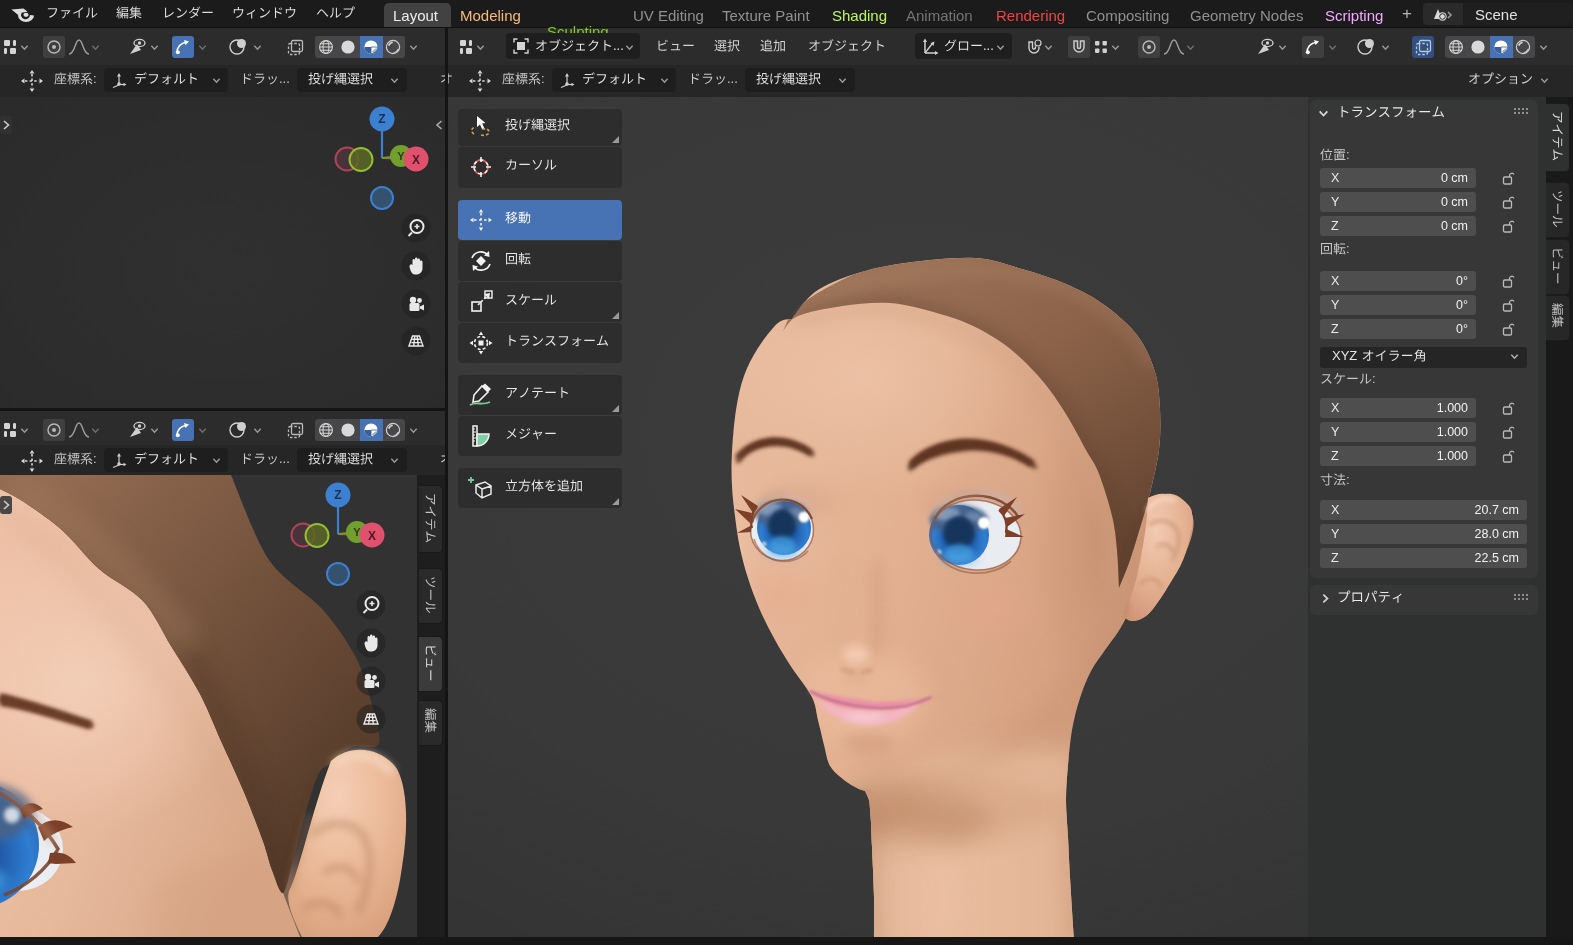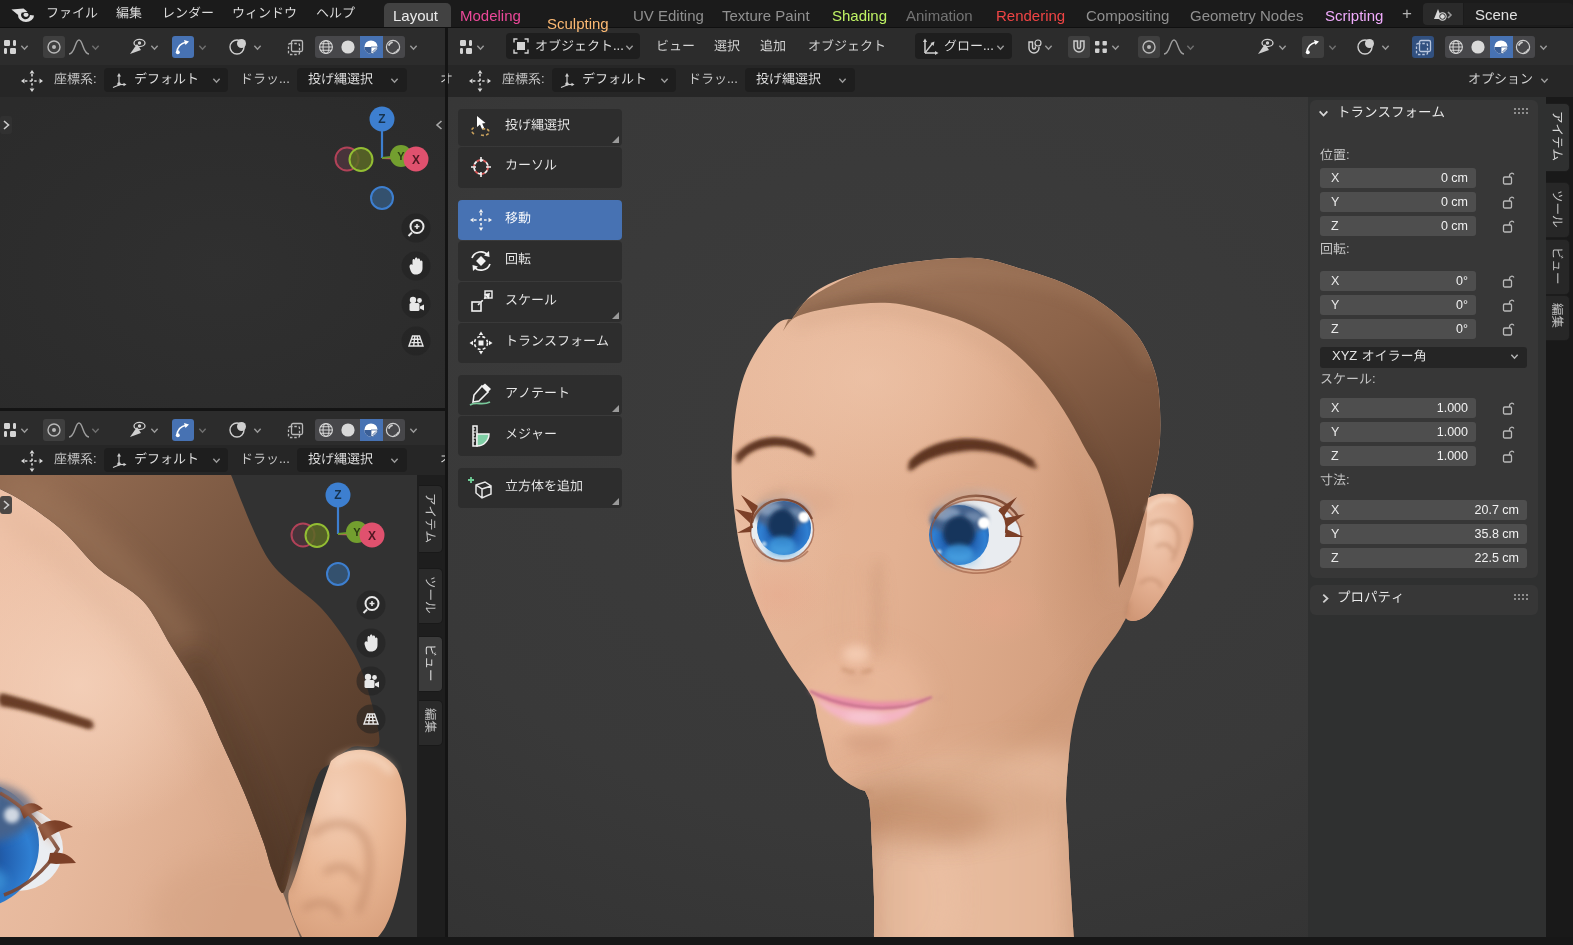--- a/index.html
+++ b/index.html
@@ -142,22 +142,22 @@
     <g transform="translate(0.0,0)">
       <g transform="translate(0,10.4) scale(0.013000)" fill="#dcdcdc">
         <use href="#u30d8" x="0"></use>
         <use href="#u30eb" x="1000"></use>
         <use href="#u30d7" x="2000"></use>
       </g>
     </g>
   </svg>
 <div class="abs" style="left:384px;top:3px;width:67px;height:24px;background:#424242;border-radius:5px 5px 0 0"></div>
 <div class="lat" style="left:393px;top:7px;color:#ececec">Layout</div>
-<div class="lat" style="left:460px;top:7px;color:#ec4899">Modeling</div>
-<div class="lat" style="left:547px;top:15px;color:#fdba74">Sculpting</div>
+<div class="lat" style="left:460px;top:7px;color:#fdba74">Modeling</div>
+<div class="lat" style="left:547px;top:23px;color:#84cc16">Sculpting</div>
 <div class="lat" style="left:633px;top:7px;color:#909090">UV Editing</div>
 <div class="lat" style="left:722px;top:7px;color:#909090">Texture Paint</div>
 <div class="lat" style="left:832px;top:7px;color:#bef264">Shading</div>
 <div class="lat" style="left:906px;top:7px;color:#737373">Animation</div>
 <div class="lat" style="left:996px;top:7px;color:#ef4444">Rendering</div>
 <div class="lat" style="left:1086px;top:7px;color:#909090">Compositing</div>
 <div class="lat" style="left:1190px;top:7px;color:#909090">Geometry Nodes</div>
 <div class="lat" style="left:1325px;top:7px;color:#f0abfc">Scripting</div>
 <div class="lat" style="left:1402px;top:4px;color:#b4b4b4;font-size:17px">+</div>
 <div class="abs" style="left:1423px;top:3px;width:40px;height:22px;background:#2a2a2a;border-radius:4px 0 0 4px"></div>
@@ -1382,21 +1382,21 @@
         <use href="#u6cd5" x="1000"></use>
       </g>
     </g>
     <text x="26.0" y="10.4" font-size="13px" fill="#c6c6c6" font-family="Liberation Sans, sans-serif">:</text>
   </svg>
 <div class="abs" style="left:1320px;top:500px;width:207px;height:20px;background:#4e4e4e;border-radius:3px"></div>
 <div class="lat" style="left:1331px;top:503px;color:#e9e9e9;font-size:12.5px">X</div>
 <div class="lat" style="right:54px;left:auto;top:503px;color:#f1f1f1;font-size:12.5px;position:absolute">20.7 cm</div>
 <div class="abs" style="left:1320px;top:524px;width:207px;height:20px;background:#4e4e4e;border-radius:3px"></div>
 <div class="lat" style="left:1331px;top:527px;color:#e9e9e9;font-size:12.5px">Y</div>
-<div class="lat" style="right:54px;left:auto;top:527px;color:#f1f1f1;font-size:12.5px;position:absolute">35.8 cm</div>
+<div class="lat" style="right:54px;left:auto;top:527px;color:#f1f1f1;font-size:12.5px;position:absolute">28.0 cm</div>
 <div class="abs" style="left:1320px;top:548px;width:207px;height:20px;background:#4e4e4e;border-radius:3px"></div>
 <div class="lat" style="left:1331px;top:551px;color:#e9e9e9;font-size:12.5px">Z</div>
 <div class="lat" style="right:54px;left:auto;top:551px;color:#f1f1f1;font-size:12.5px;position:absolute">22.5 cm</div>
 <svg class="abs" style="left:1320px;top:593px" width="11" height="11" viewBox="0 0 10 10">
     <path d="M3,1.5 L6.8,5 L3,8.5" fill="none" stroke="#d0d0d0" stroke-width="1.6"></path>
   </svg>
 <svg class="jp " style="left:1337px;top:591px" width="68" height="16" viewBox="0 0 68 16">
     <g transform="translate(0.0,0)">
       <g transform="translate(0,10.8) scale(0.013500)" fill="#eaeaea">
         <use href="#u30d7" x="0"></use>

